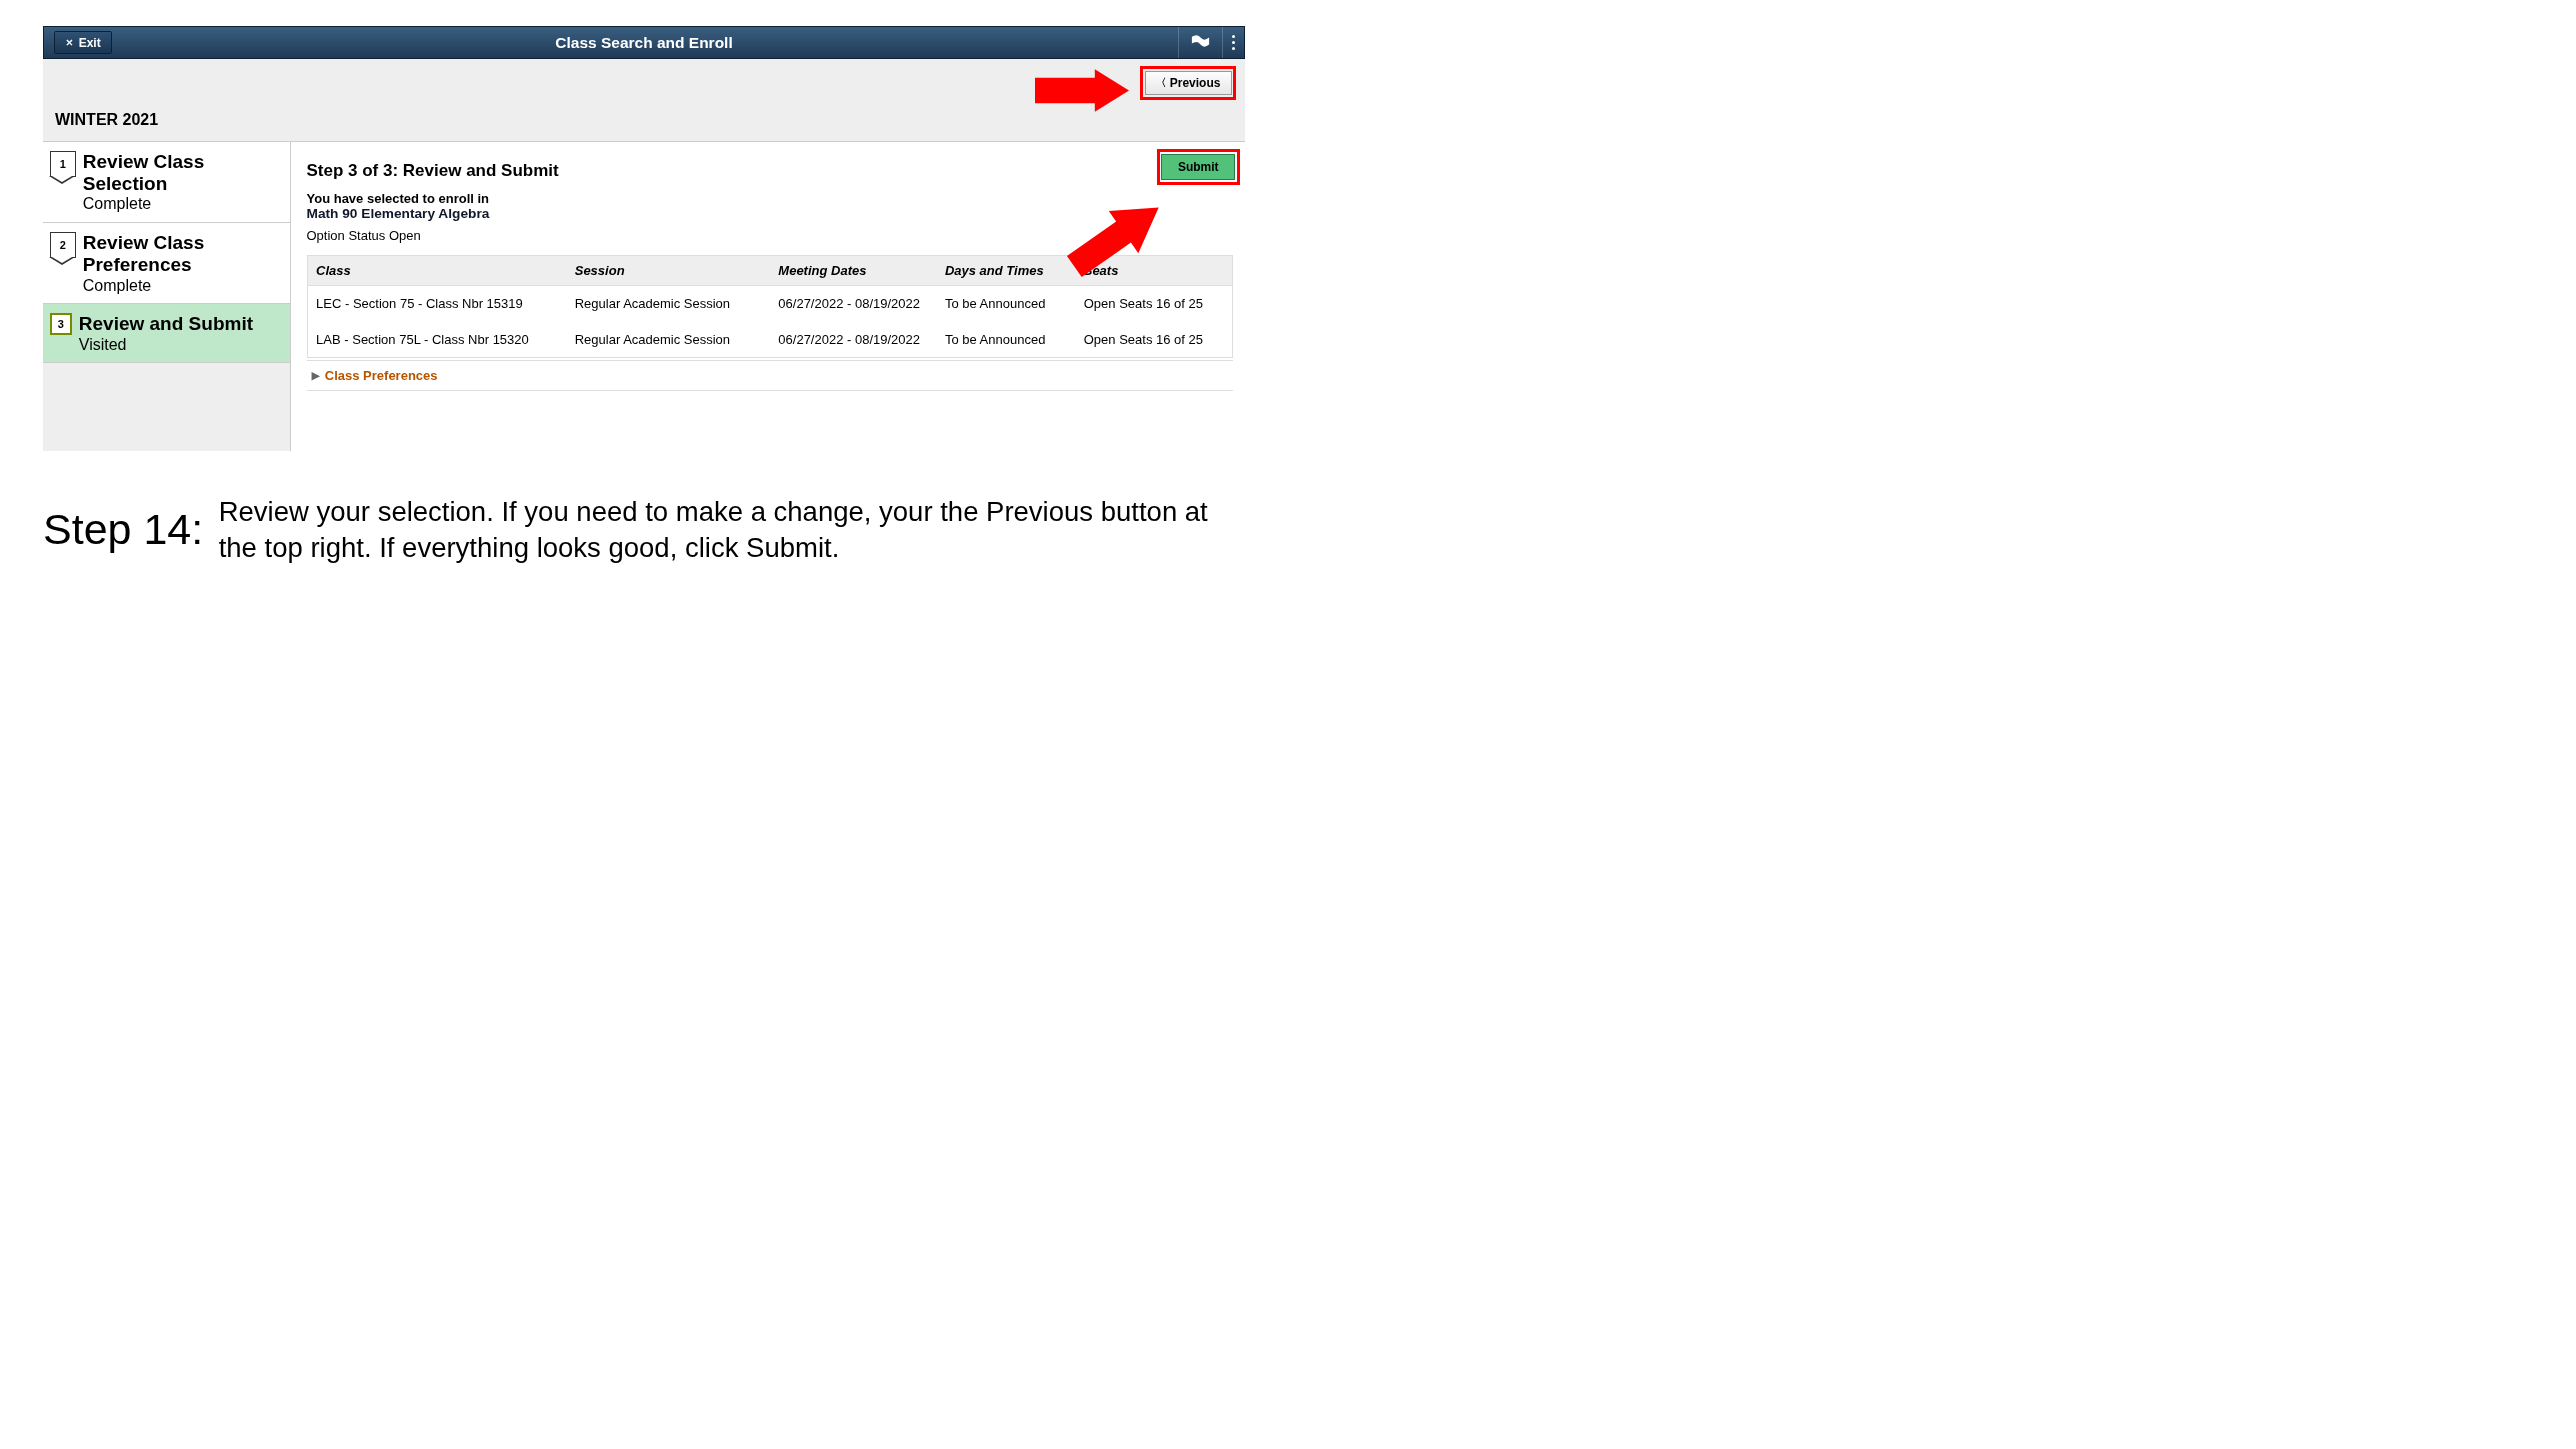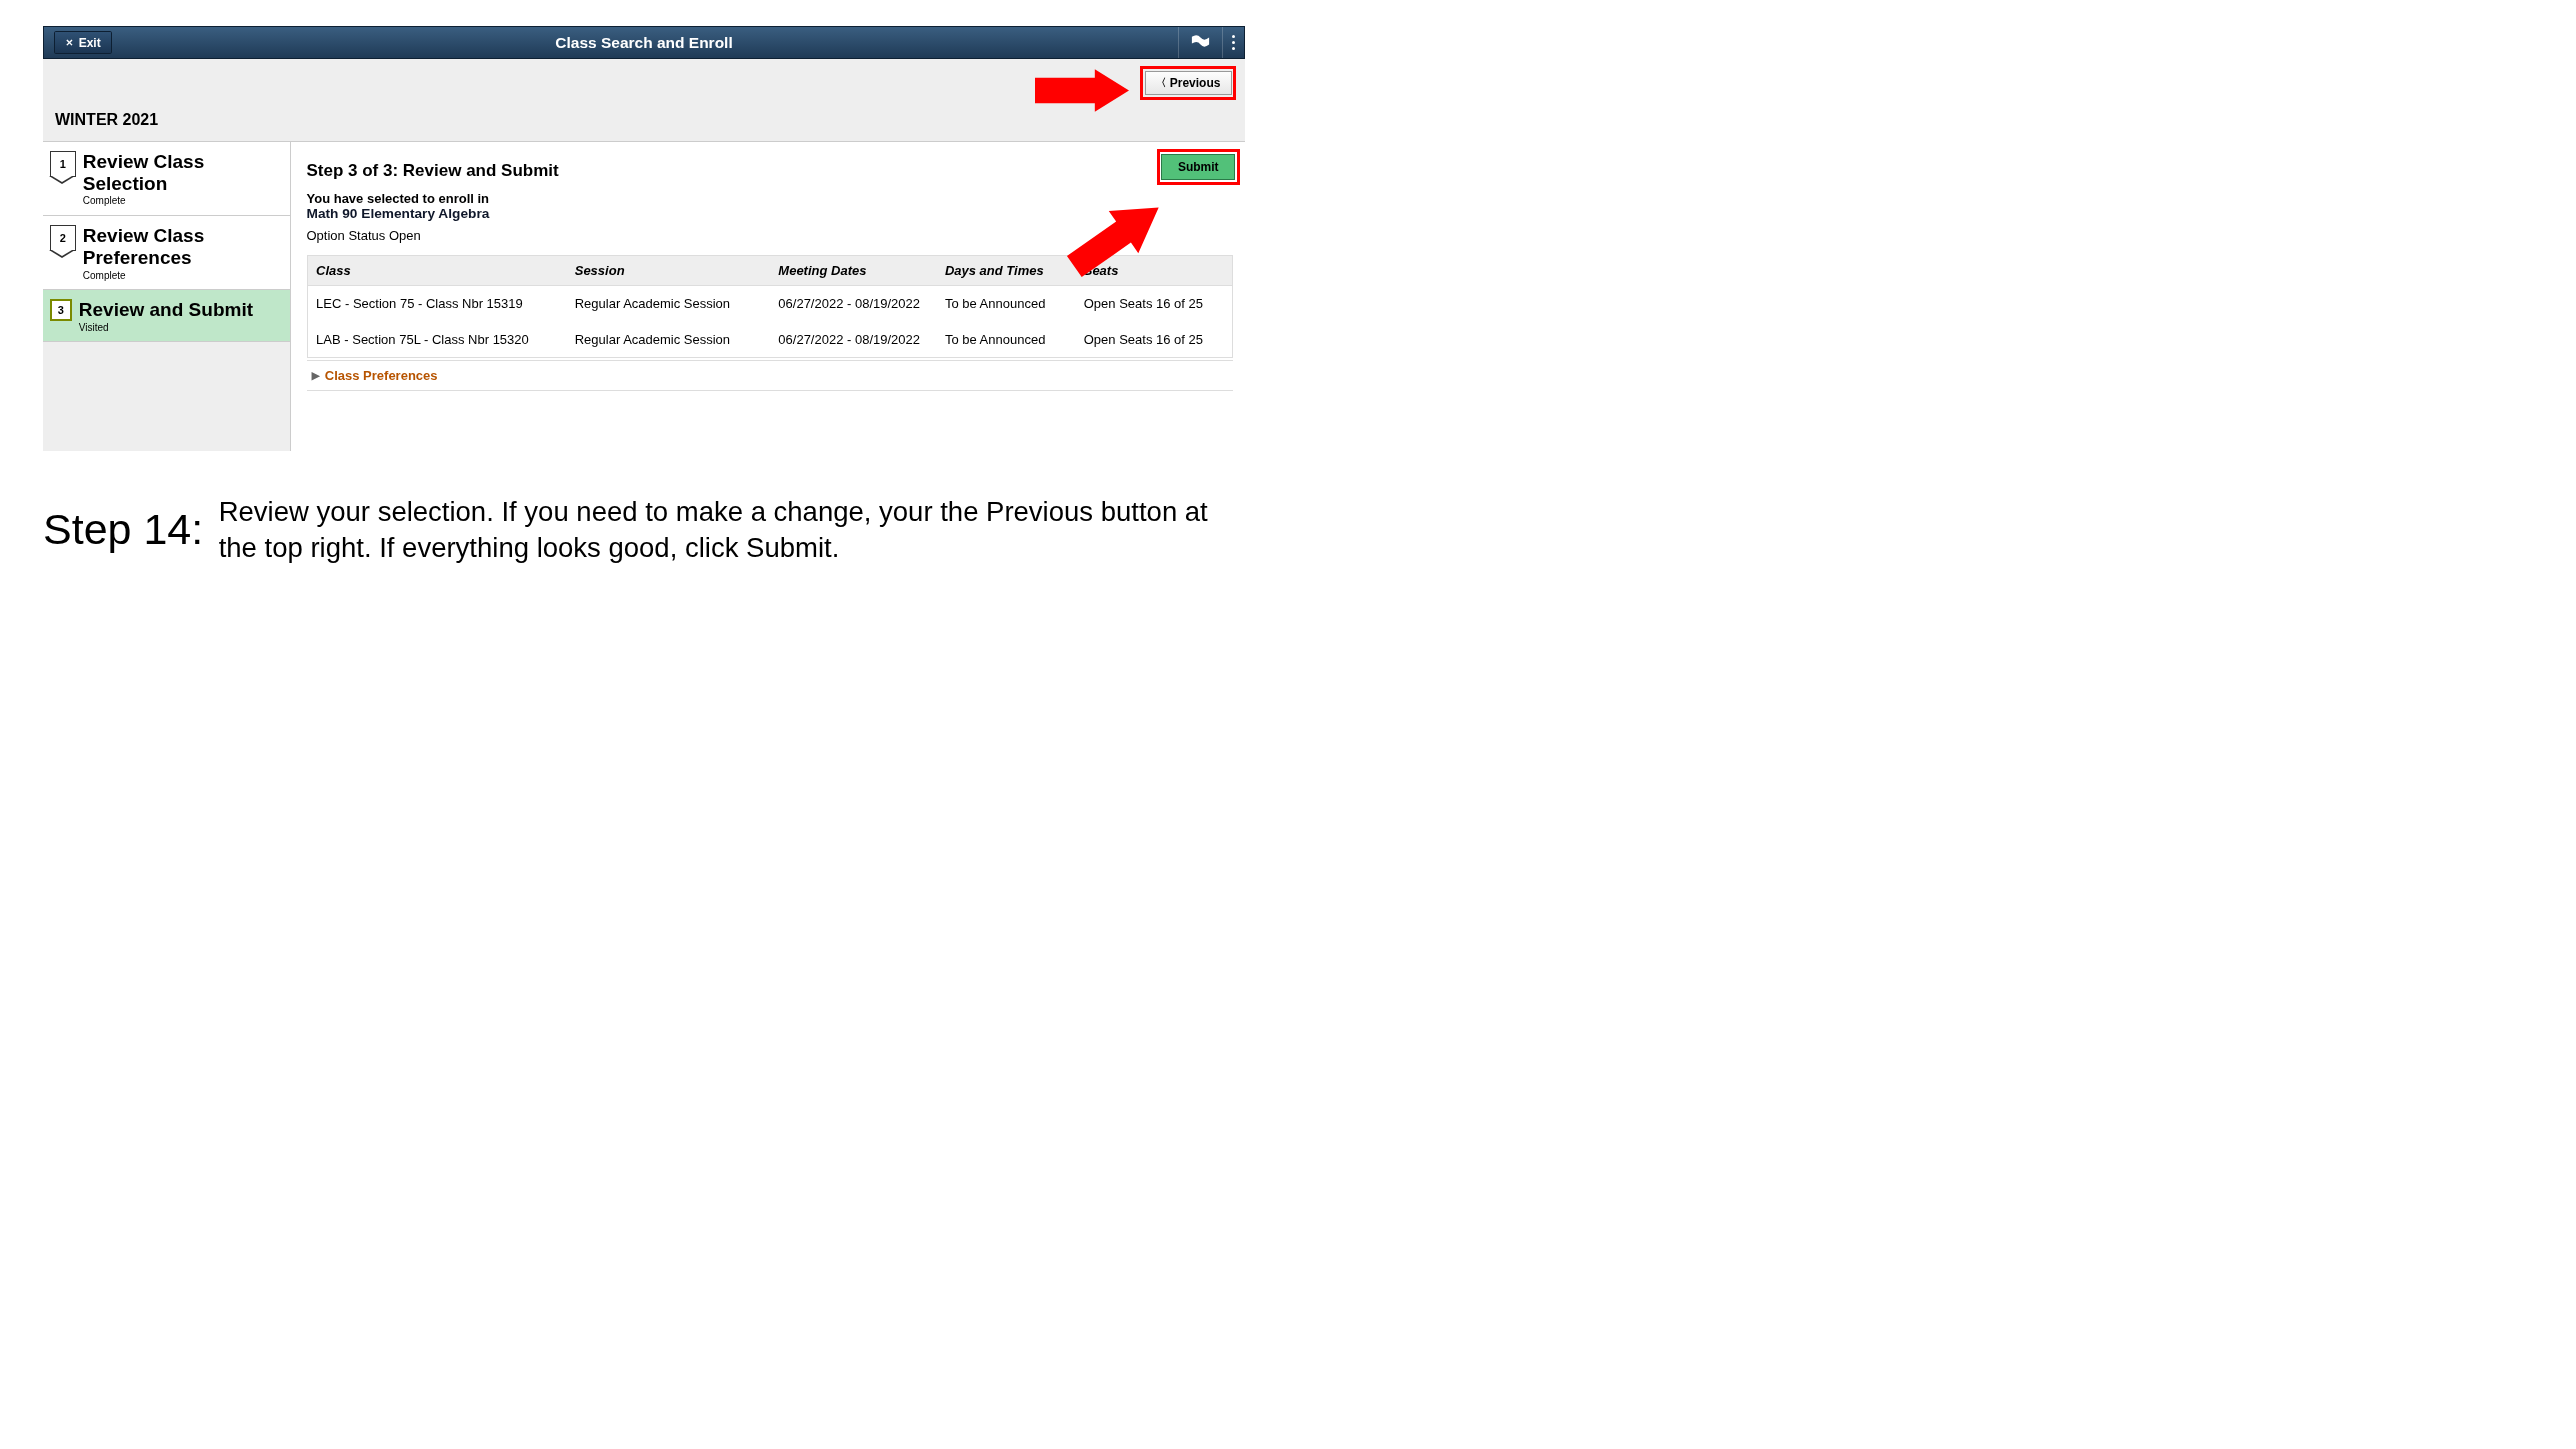--- a/index.html
+++ b/index.html
@@ -142,21 +142,21 @@
       left: 0.9px;
       width: 0;
       height: 0;
       border-left: 10.3px solid transparent;
       border-right: 10.3px solid transparent;
       border-top: 6.9px solid #fff;
       z-index: 1;
     }
     .step-shield.active-box { border: 2.6px solid #7a8a00; width: 22px; height: 22px; }
     .step-text .title { font-weight: bold; font-size: 19px; }
-    .step-text .status { font-size: 10px; margin-top: 0.9px; }
+    .step-text .status { font-size: 16px; margin-top: 0.9px; }
 
     
     .main {
       flex: 1;
       padding: 19px 12px 0 15.5px;
       border-left: 0.9px solid #ccc;
       position: relative;
     }
     .submit-wrap {
       position: absolute;

